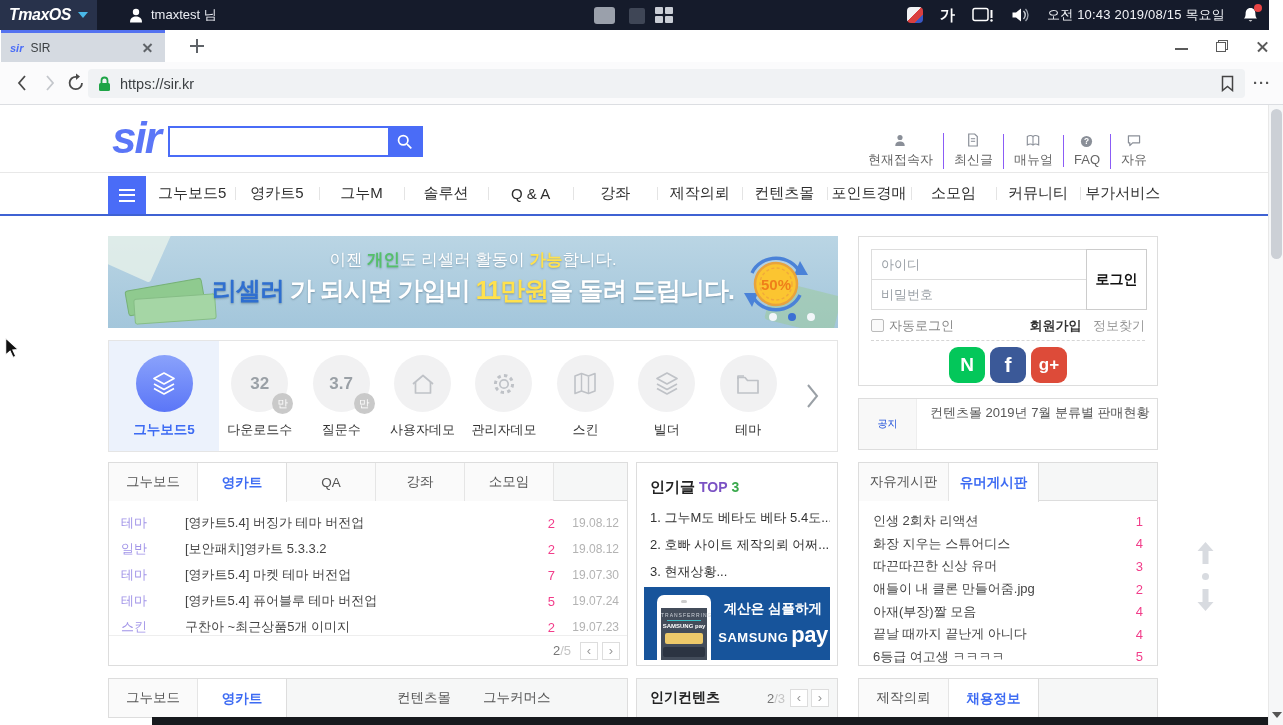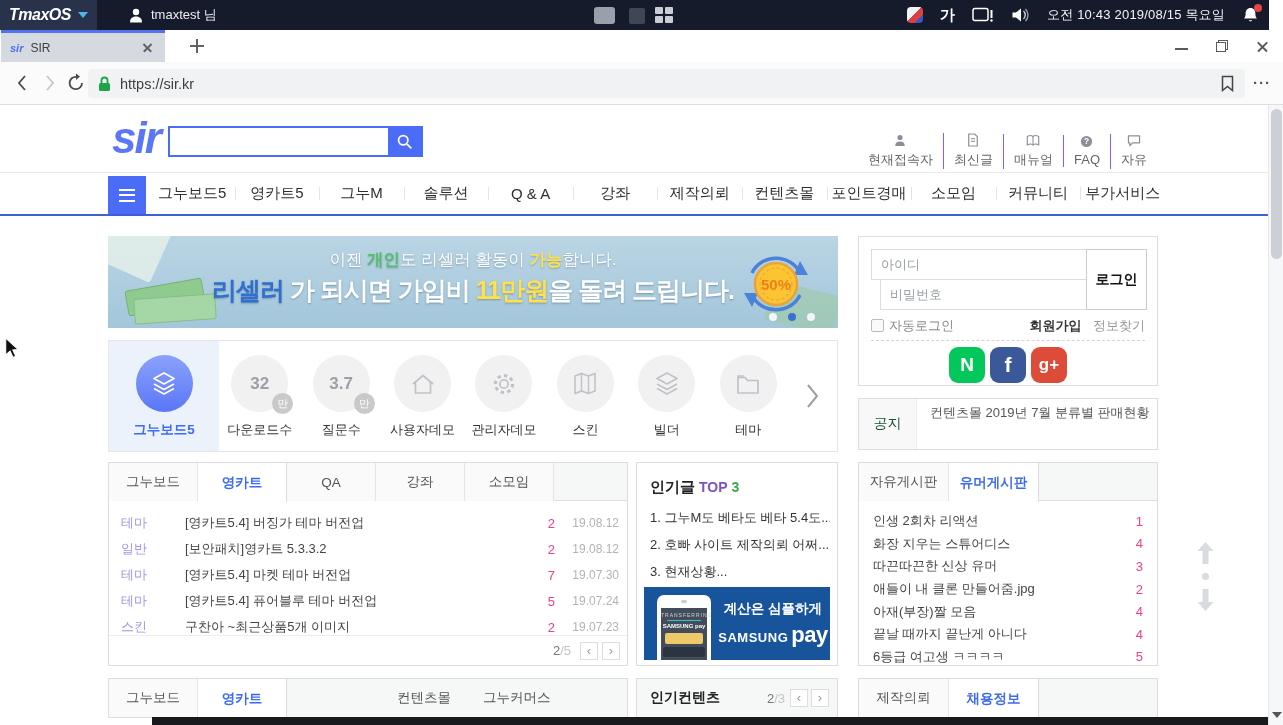--- a/index.html
+++ b/index.html
@@ -98,37 +98,37 @@
 .qitem{flex:1;display:flex;flex-direction:column;align-items:center;padding-top:14px;}
 .qnum{font-size:17px;font-weight:bold;color:#9aa0a6;}
 .qbadge{position:absolute;right:-5px;bottom:-2px;width:21px;height:21px;border-radius:50%;background:#c9c9c9;color:#fff;font-size:10.5px;display:flex;align-items:center;justify-content:center;}
 #quick-chevron{width:48px;display:flex;align-items:center;justify-content:center;}
 
 
 #loginbox{position:absolute;left:858px;top:131px;width:300px;height:150px;border:1px solid #ddd;background:#fff;}
 .lg-input{position:absolute;left:12px;width:216px;height:31px;border:1px solid #ddd;font-size:13px;padding:0 9px;outline:none;color:#333;}
 .lg-input::placeholder{color:#9aa0a6;}
 #lg-id{top:12px;}
-#lg-pw{top:42px;margin-left:9px;}
+#lg-pw{top:42px;}
 #lg-btn{position:absolute;left:227px;top:12px;width:61px;height:61px;background:#fff;border:1px solid #ccc;font-size:14px;font-weight:bold;color:#111;display:flex;align-items:center;justify-content:center;}
 #lg-row{position:absolute;left:12px;right:12px;top:80px;display:flex;justify-content:space-between;align-items:center;}
 .cbx{display:inline-block;width:13px;height:13px;border:1px solid #bbb;background:#fafafa;border-radius:2px;vertical-align:-2px;margin-right:5px;}
 #lg-auto{font-size:13px;color:#888;}
 #lg-links{font-size:13px;}
 #lg-join{font-weight:bold;color:#333;}
 #lg-find{color:#999;margin-left:8px;}
 #lg-dash{position:absolute;left:12px;right:12px;top:103px;border-top:1px dashed #d5d5d5;}
 #lg-social{position:absolute;left:0;right:0;top:110px;display:flex;justify-content:center;gap:5px;}
 .soc{width:36px;height:36px;border-radius:9px;color:#fff;display:flex;align-items:center;justify-content:center;font-weight:bold;}
 #soc-n{background:#03c75a;font-size:19px;}
 #soc-f{background:#3b5998;font-size:21px;}
 #soc-g{background:#dd4b39;font-size:17px;}
 
 #noticebox{position:absolute;left:858px;top:293px;width:300px;height:52px;border:1px solid #ddd;background:#fff;display:flex;}
-#notice-label{width:58px;background:#f8f8f8;border-right:1px solid #eee;display:flex;align-items:center;justify-content:center;font-size:14px;color:#14532d;}
+#notice-label{width:58px;background:#f8f8f8;border-right:1px solid #eee;display:flex;align-items:center;justify-content:center;font-size:10px;color:#1d4ed8;}
 #notice-items{flex:1;display:flex;flex-direction:column;justify-content:center;gap:5px;padding-left:13px;}
 .notice-item{font-size:13px;color:#555;white-space:nowrap;margin-top:40px;}
 
 
 .box{position:absolute;background:#fff;border:1px solid #ddd;}
 .tabs{display:flex;height:38px;background:#f6f7f7;border-bottom:1px solid #ddd;align-items:flex-start;}
 .tab{width:89px;height:38px;display:flex;align-items:center;justify-content:center;font-size:13.5px;color:#555;border-right:1px solid #e5e5e5;background:#fafafa;}
 .tab.active{background:#fff;color:#3d6bf3;font-weight:bold;height:39px;border-right:1px solid #ddd;}
 
 #posts{padding:9px 8px 0 12px;}

